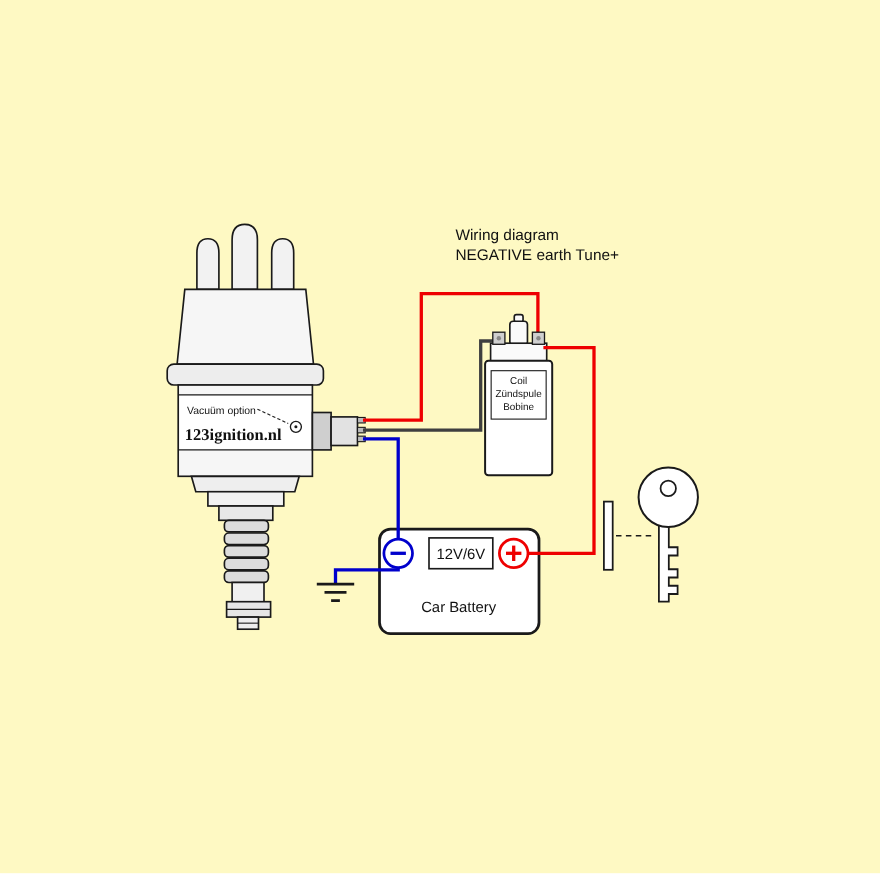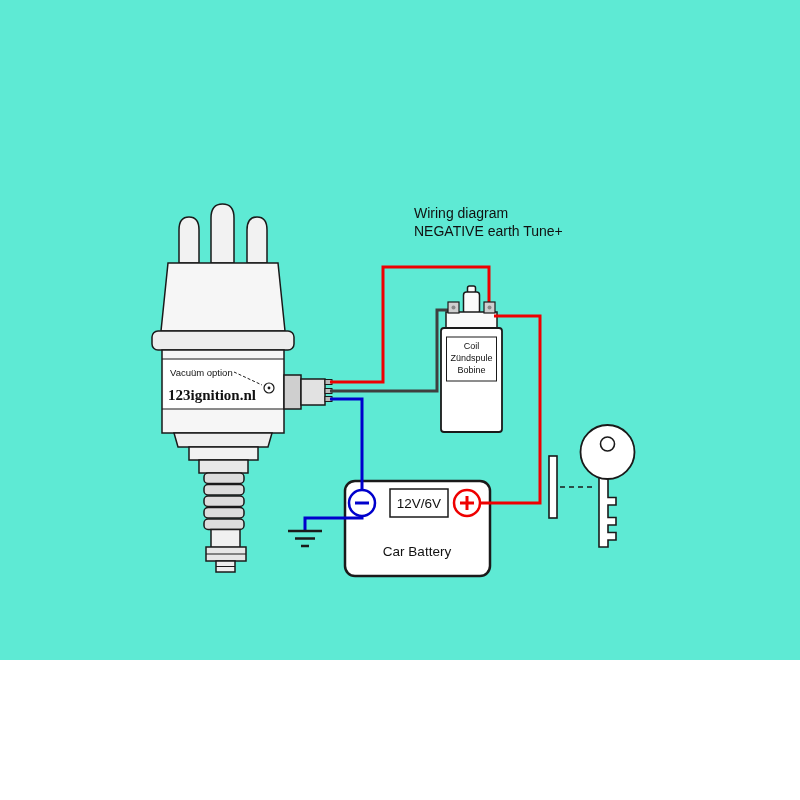--- a/index.html
+++ b/index.html
@@ -1,19 +1,19 @@
 <!DOCTYPE html>
 <html><head>
 <meta charset="utf-8">
 <style>
   html,body{margin:0;padding:0;background:#ffffff;}
   .canvas{
     position:relative;
-    width:800px;height:660px;
-    background:#5eead4;
+    width:800px;height:794px;
+    background:#fef9c3;
     font-family:"Liberation Sans", sans-serif;
     overflow:hidden;
   }
   svg{position:absolute;left:0;top:0;}
   text{font-family:"Liberation Sans", sans-serif;fill:#111;}
   .brand-text{font-family:"Liberation Serif", serif;font-weight:bold;}
 </style>
 </head>
 <body>
 

